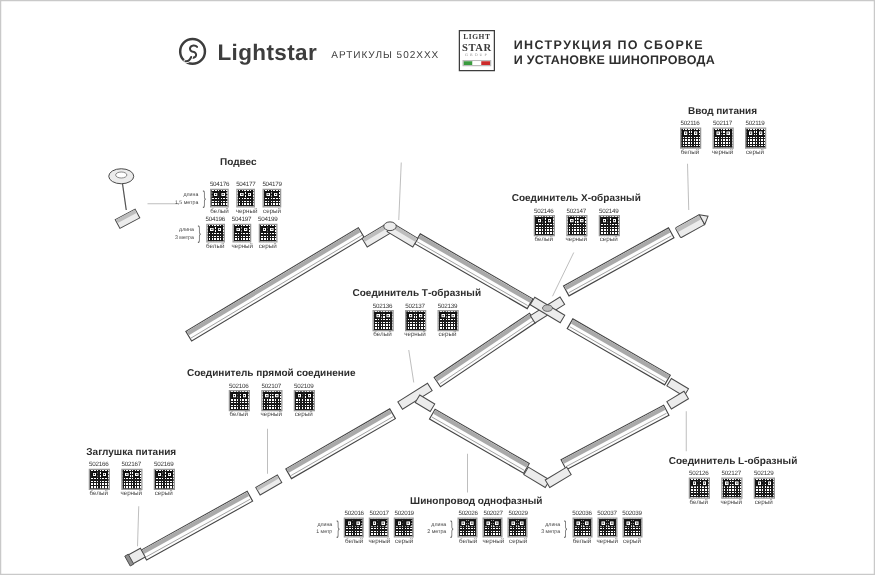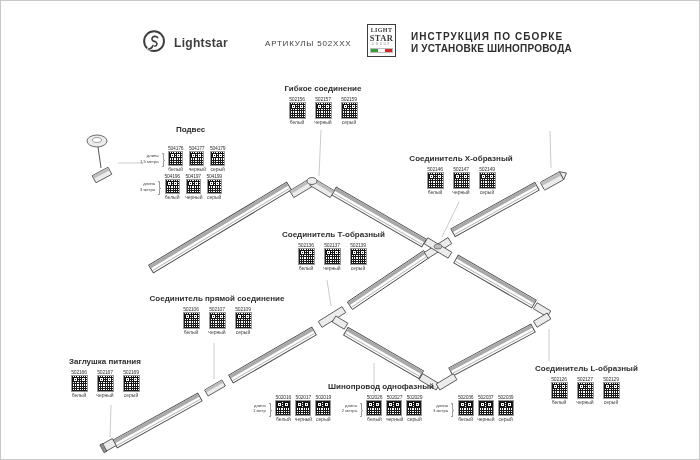--- a/index.html
+++ b/index.html
@@ -2,21 +2,21 @@
 <html><head>
 <meta charset="utf-8">
 <style>
   html,body { margin:0; padding:0; background:#fff; }
   body { font-family:"Liberation Sans", sans-serif; color:#3a3a3a; }
   .page { position:relative; width:698px; height:458px; border:1px solid #c9c9c9; background:#fff; overflow:hidden; }
 
   
   .hdr { position:absolute; left:0; top:0; width:100%; height:70px; }
   .logo-wrap { position:absolute; left:140px; top:27px; display:flex; align-items:center; gap:6px; }
-  .wordmark { font-size:12px; font-weight:bold; color:#3d3d3d; letter-spacing:.3px; }
+  .wordmark { font-size:18px; font-weight:bold; color:#3d3d3d; letter-spacing:.3px; }
   .articles { position:absolute; left:264px; top:38px; font-size:8px; font-weight:normal; letter-spacing:.8px; color:#3d3d3d; }
   .logobox { position:absolute; left:366px; top:23px; width:29px; height:33px; border:1.5px solid #3d3d3d; box-sizing:border-box; text-align:center; font-family:"Liberation Serif", serif; }
   .logobox .lb1 { font-size:6px; font-weight:bold; line-height:7px; margin-top:2px; letter-spacing:.4px; }
   .logobox .lb2 { font-size:8.5px; font-weight:bold; line-height:8px; letter-spacing:.4px; }
   .logobox .lb3 { font-size:3.2px; letter-spacing:1.6px; color:#8a8a8a; line-height:5px; }
   .flag { display:flex; height:3px; margin:1px 2px 0 2px; border:.5px solid #bbb; }
   .flag span { flex:1; height:100%; }
   .fg { background:#3a9b3f; } .fw { background:#fff; } .fr { background:#cc2a2a; }
   .instr { position:absolute; left:410px; top:30px; font-weight:bold; color:#2e2e2e; }
   .instr .i1 { font-size:10px; letter-spacing:1.1px; line-height:12px; }
@@ -48,21 +48,21 @@
   #sec-t        { left:281px; top:229px; width:100px; }
   #sec-straight { left:146px; top:293px; width:140px; }
   #sec-endcap   { left:54px;  top:356px; width:100px; }
   #sec-l        { left:534px; top:363px; width:100px; }
 
   #sec-suspension { left:139px; top:124px; width:86px; text-align:left; }
   #sec-suspension .sec-title { padding-left:36px; margin-bottom:11px; }
   .sus-row { display:flex; align-items:center; gap:2px; margin-top:1px; }
   .sus-row .qr-row { gap:5px; }
 
-  #sec-track { left:252px; top:381px; width:256px; }
+  #sec-track { left:252px; top:395px; width:256px; }
   .track-groups { display:flex; gap:10px; margin-top:3px; }
   .track-group { display:flex; align-items:center; gap:2px; }
   .track-group .qr-row { gap:3px; }
   .track-group .qr-item { width:17px; }
   .track-group .qr { width:14px; height:14px; }
 
   
   #diagram { position:absolute; left:0; top:0; z-index:0; }
   .tb { fill:#fdfdfd; stroke:#454545; stroke-width:.9; }
   .tt { fill:#a9a9a9; }
@@ -224,40 +224,20 @@
           <span class="fw"></span>
           <span class="fr"></span>
         </div>
     </div>
     <div class="instr">
       <div class="i1">ИНСТРУКЦИЯ ПО СБОРКЕ</div>
       <div class="i2">И УСТАНОВКЕ ШИНОПРОВОДА</div>
     </div>
   </div>
 
-  <div class="sec" id="sec-flexible">
-    <div class="sec-title">Гибкое соединение</div>
-    <div class="qr-row">
-      <div class="qr-item">
-        <div class="qr-num">502156</div>
-        <div class="qr"></div>
-        <div class="qr-clr">белый</div>
-      </div>
-      <div class="qr-item">
-        <div class="qr-num">502157</div>
-        <div class="qr"></div>
-        <div class="qr-clr">черный</div>
-      </div>
-      <div class="qr-item">
-        <div class="qr-num">502159</div>
-        <div class="qr"></div>
-        <div class="qr-clr">серый</div>
-      </div>
-    </div>
-  </div>
 
   <div class="sec sm" id="sec-suspension">
     <div class="sec-title">Подвес</div>
     <div class="sus-row">
       <div class="len-label">
         <div>длина</div>
         <div>1,5 метра</div>
       </div>
       <div class="brace">}</div>
       <div class="qr-row">
@@ -297,20 +277,40 @@
         </div>
         <div class="qr-item">
           <div class="qr-num">504199</div>
           <div class="qr"></div>
           <div class="qr-clr">серый</div>
         </div>
       </div>
     </div>
   </div>
 
+  <div class="sec" id="sec-power">
+    <div class="sec-title">Ввод питания</div>
+    <div class="qr-row">
+      <div class="qr-item">
+        <div class="qr-num">502116</div>
+        <div class="qr"></div>
+        <div class="qr-clr">белый</div>
+      </div>
+      <div class="qr-item">
+        <div class="qr-num">502117</div>
+        <div class="qr"></div>
+        <div class="qr-clr">черный</div>
+      </div>
+      <div class="qr-item">
+        <div class="qr-num">502119</div>
+        <div class="qr"></div>
+        <div class="qr-clr">серый</div>
+      </div>
+    </div>
+  </div>
 
   <div class="sec" id="sec-x">
     <div class="sec-title">Соединитель X-образный</div>
     <div class="qr-row">
       <div class="qr-item">
         <div class="qr-num">502146</div>
         <div class="qr"></div>
         <div class="qr-clr">белый</div>
       </div>
       <div class="qr-item">

